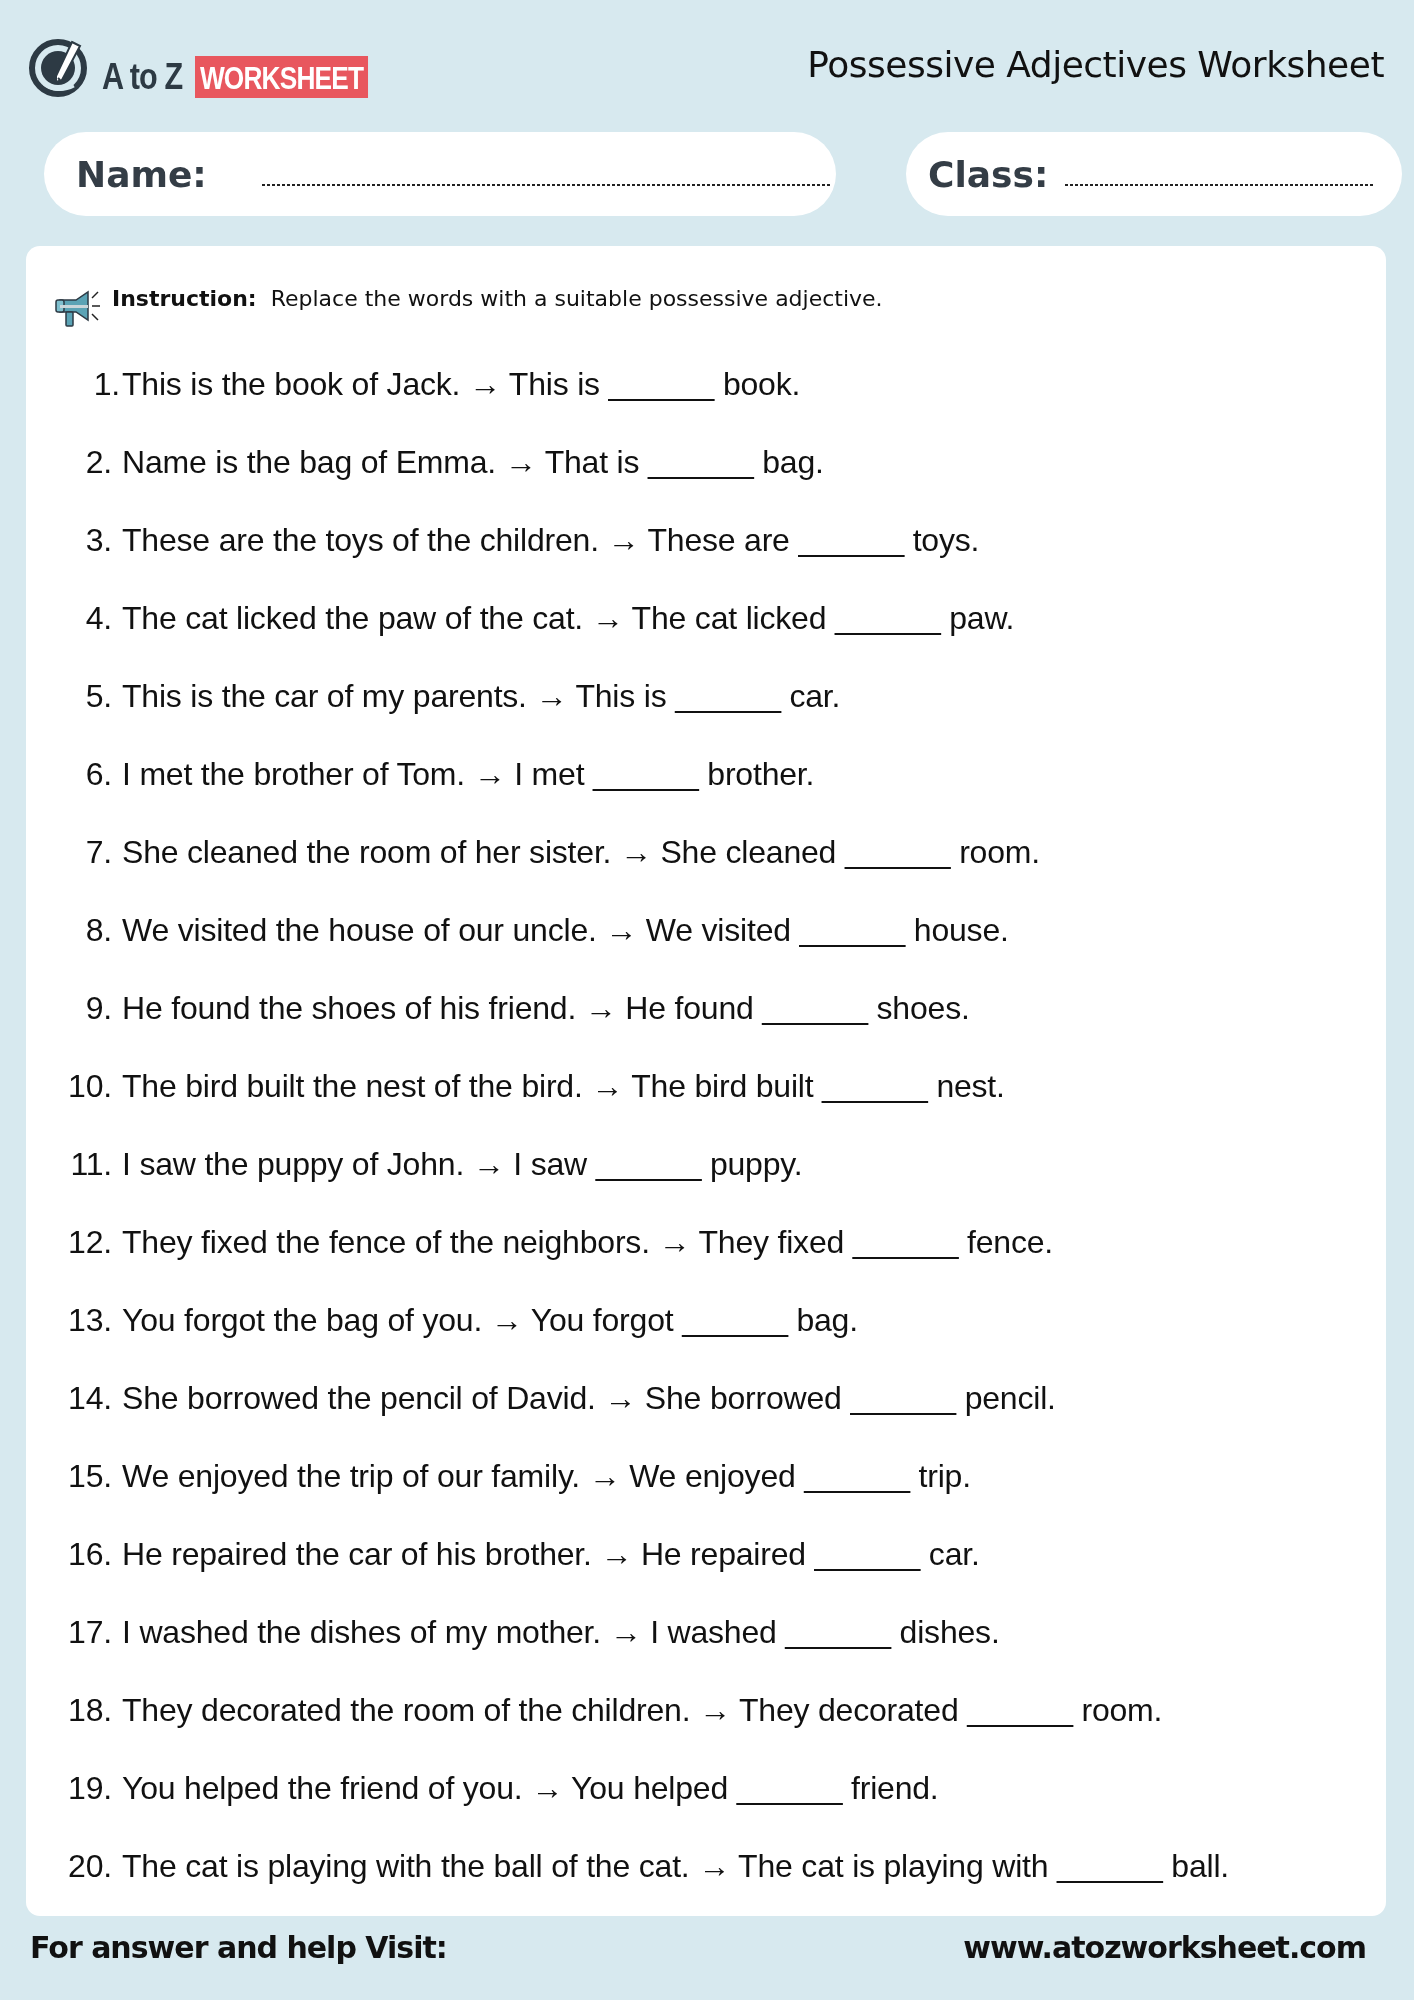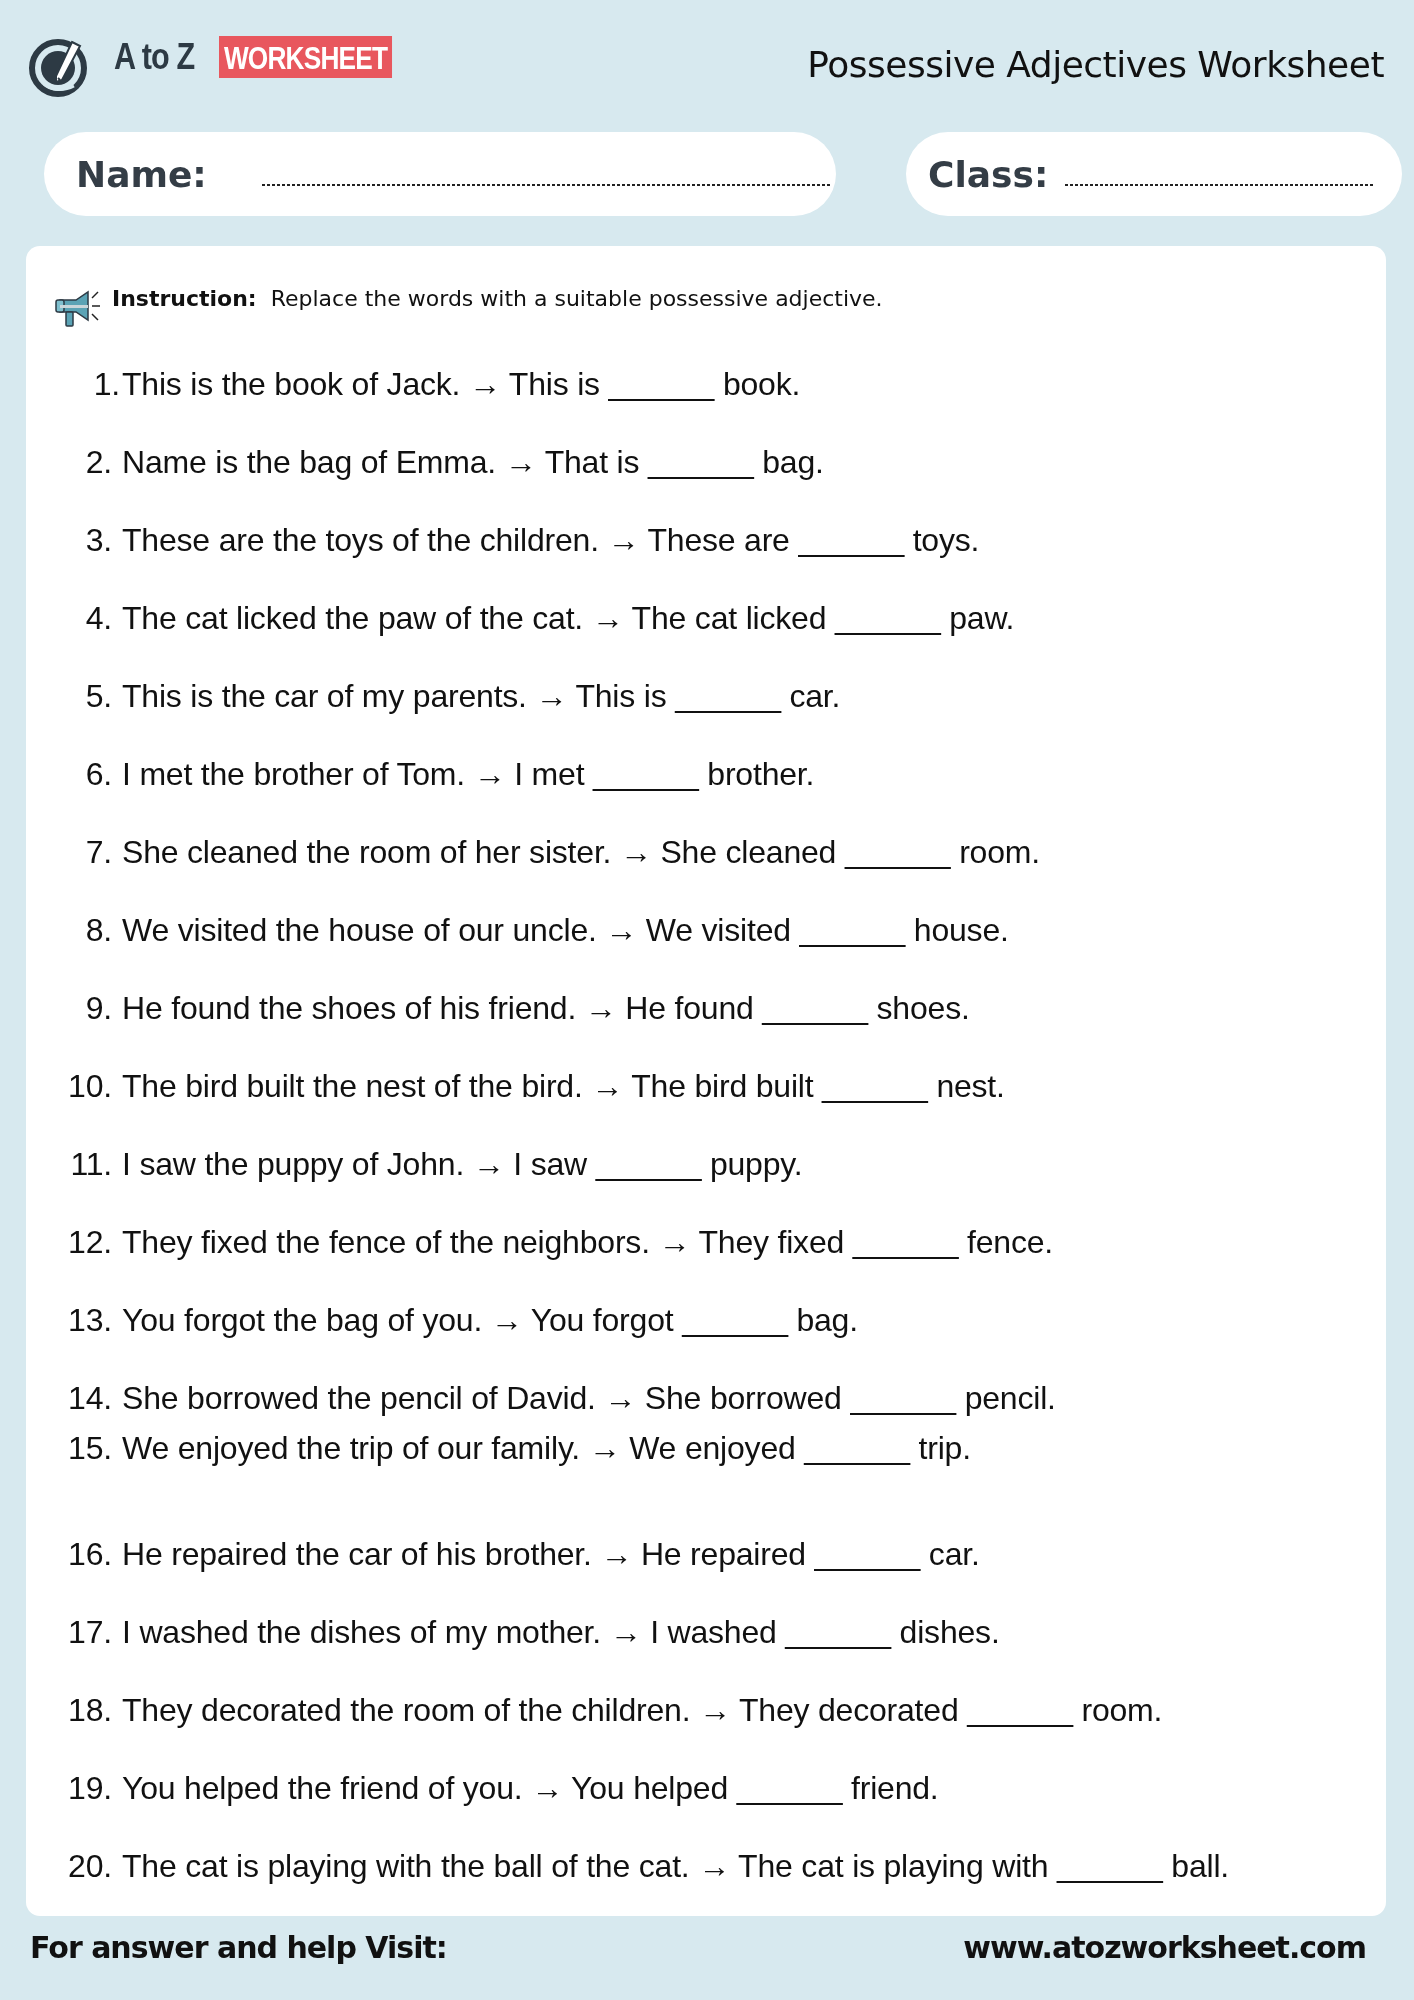--- a/index.html
+++ b/index.html
@@ -8,21 +8,21 @@
     background: #d7e9ef;
     font-family: "Liberation Sans", "DejaVu Sans", sans-serif;
     color: #111;
     overflow: hidden;
   }
   .page { position: relative; width: 1414px; height: 2000px; }
 
   
   .logo {
     position: absolute; left: 28px; top: 36px;
-    display: flex; align-items: flex-start; gap: 24px;
+    display: flex; align-items: flex-end; gap: 12px;
   }
   .logo-mark { width: 62px; height: 62px; }
   .logo-text {
     font-family: "Liberation Sans", sans-serif;
     font-weight: 700; font-size: 36px; color: #2d3a44;
     letter-spacing: -1px; transform: scaleX(0.85); transform-origin: left center;
     margin-right: -14px;
   }
   .logo-badge {
     background: #e8575e; color: #fff;
@@ -188,21 +188,21 @@
           <span class="item-text">They fixed the fence of the neighbors. → They fixed ______ fence.</span>
         </div>
       <div class="item" style="top:936px">
           <span class="item-num">13.</span>
           <span class="item-text">You forgot the bag of you. → You forgot ______ bag.</span>
         </div>
       <div class="item" style="top:1014px">
           <span class="item-num">14.</span>
           <span class="item-text">She borrowed the pencil of David. → She borrowed ______ pencil.</span>
         </div>
-      <div class="item" style="top:1064px">
+      <div class="item" style="top:1092px">
           <span class="item-num">15.</span>
           <span class="item-text">We enjoyed the trip of our family. → We enjoyed ______ trip.</span>
         </div>
       <div class="item" style="top:1170px">
           <span class="item-num">16.</span>
           <span class="item-text">He repaired the car of his brother. → He repaired ______ car.</span>
         </div>
       <div class="item" style="top:1248px">
           <span class="item-num">17.</span>
           <span class="item-text">I washed the dishes of my mother. → I washed ______ dishes.</span>

